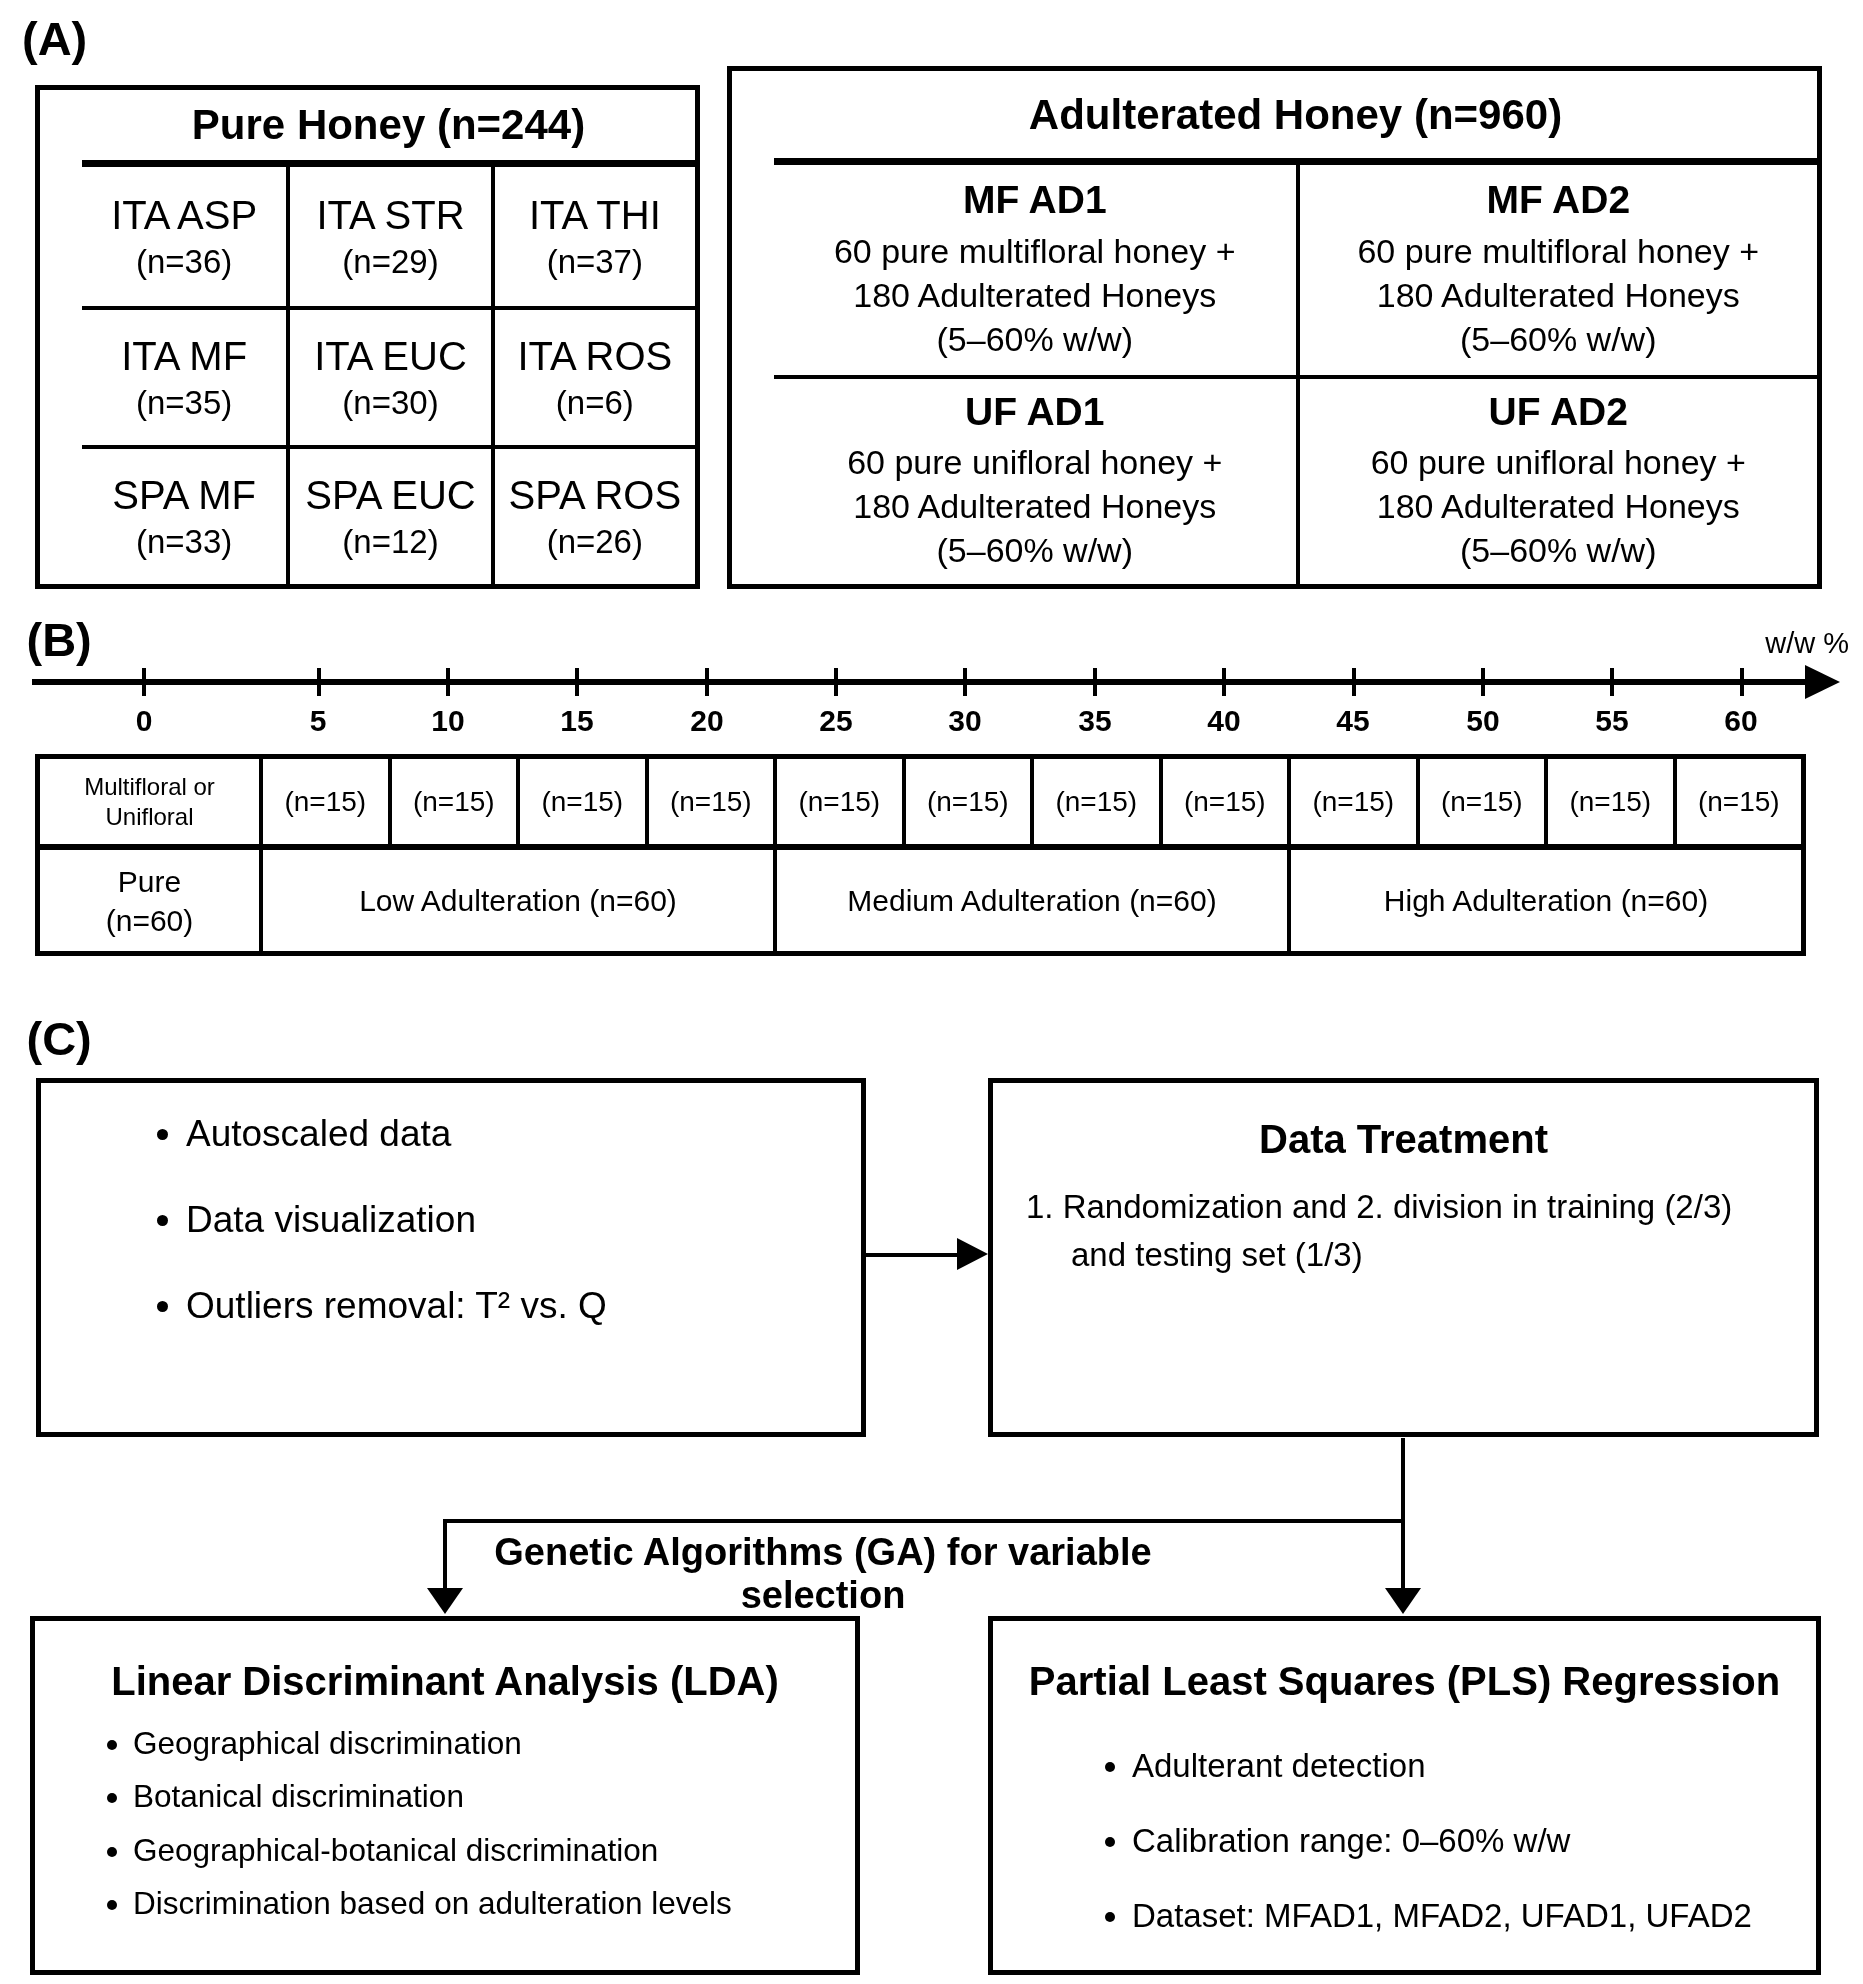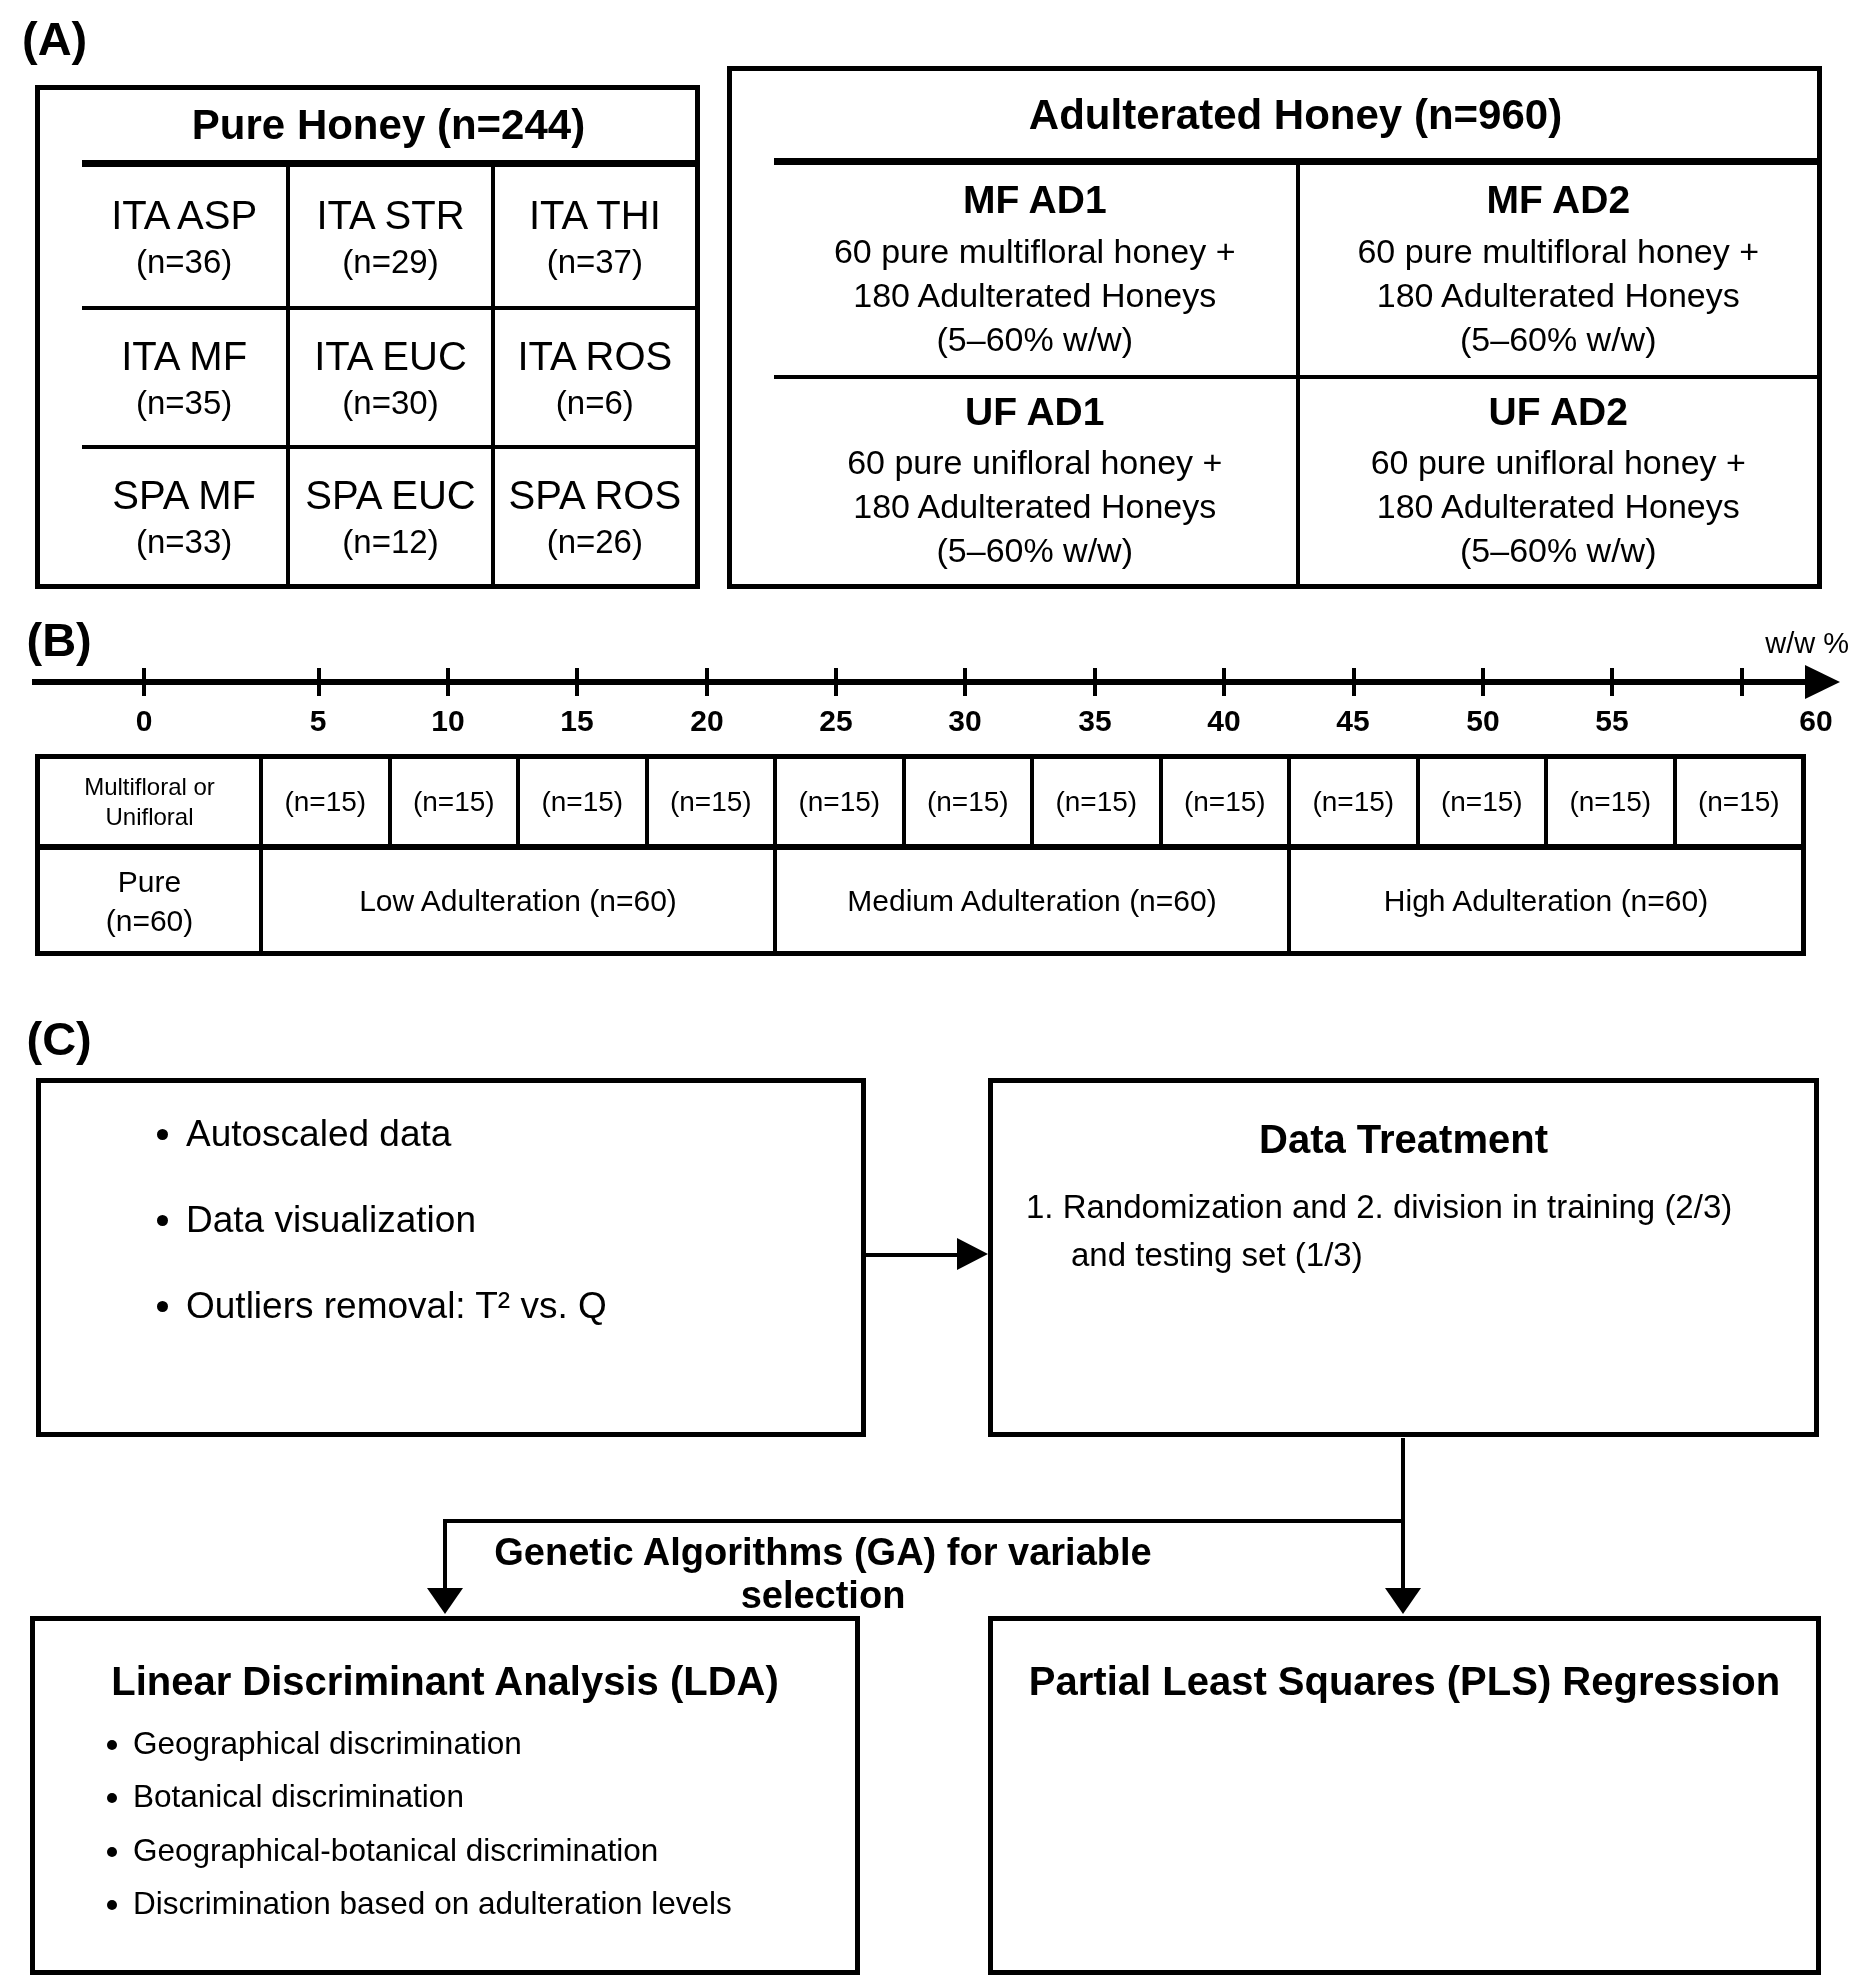--- a/index.html
+++ b/index.html
@@ -186,21 +186,21 @@
       <div class="tickLabel" style="left: 1051px;">35</div>
       <div class="tick" style="left: 1222px;"></div>
       <div class="tickLabel" style="left: 1180px;">40</div>
       <div class="tick" style="left: 1352px;"></div>
       <div class="tickLabel" style="left: 1309px;">45</div>
       <div class="tick" style="left: 1481px;"></div>
       <div class="tickLabel" style="left: 1439px;">50</div>
       <div class="tick" style="left: 1610px;"></div>
       <div class="tickLabel" style="left: 1568px;">55</div>
       <div class="tick" style="left: 1740px;"></div>
-      <div class="tickLabel" style="left: 1772px;">60</div>
+      <div class="tickLabel" style="left: 1697px;">60</div>
     </div>
 
   <div id="btbl">
     <div class="b-cell b-row1 b-hdr1">Multifloral or
 Unifloral</div>
     <div class="b-cell b-row1">(n=15)</div>
       <div class="b-cell b-row1">(n=15)</div>
       <div class="b-cell b-row1">(n=15)</div>
       <div class="b-cell b-row1">(n=15)</div>
       <div class="b-cell b-row1">(n=15)</div>
@@ -250,16 +250,21 @@
     <ul class="blist" id="ldaList">
         <li>Geographical discrimination</li>
         <li>Botanical discrimination</li>
         <li>Geographical-botanical discrimination</li>
         <li>Discrimination based on adulteration levels</li>
       </ul>
   </div>
 
   <div class="cbox" id="plsBox">
     <h2>Partial Least Squares (PLS) Regression</h2>
+    <ul class="blist" id="plsList">
+        <li>Adulterant detection</li>
+        <li>Calibration range: 0–60% w/w</li>
+        <li>Dataset: MFAD1, MFAD2, UFAD1, UFAD2</li>
+      </ul>
   </div>
 
 </div>
 
 
 </body></html>

